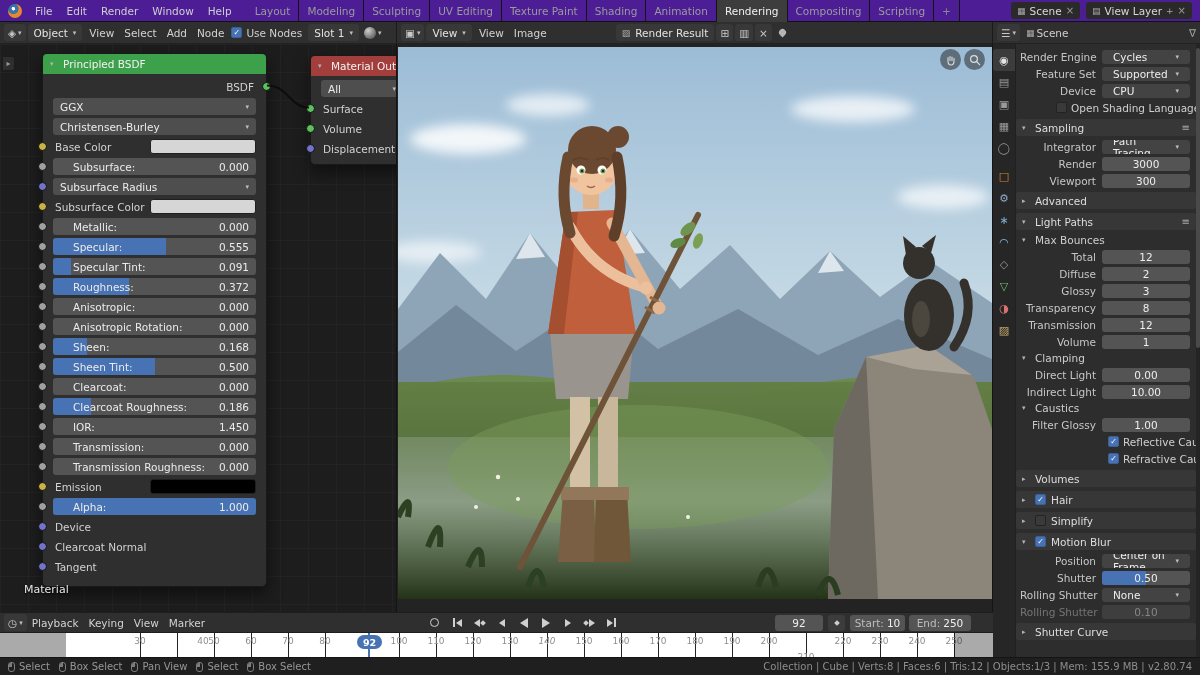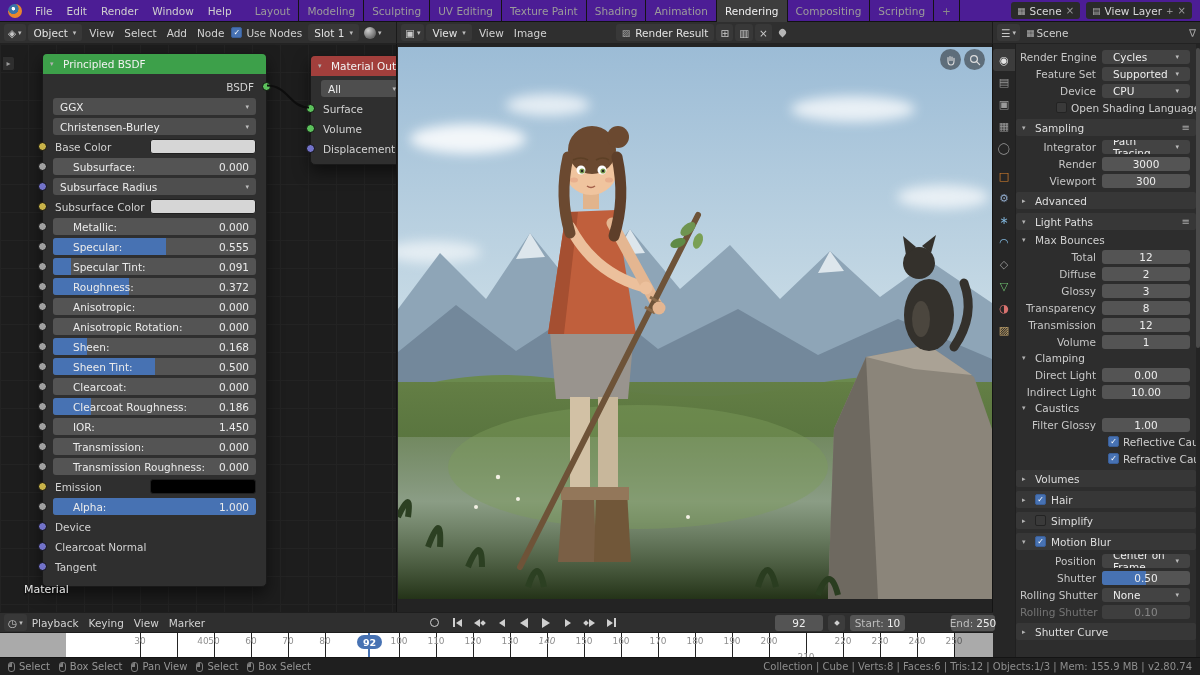--- a/index.html
+++ b/index.html
@@ -769,21 +769,21 @@
   <div class="tfield" style="left:775px;width:48px">
     <span>92</span>
   </div>
   <div class="tfield" style="left:828px;width:17px;background:#3c3c3c">
     <span class="dotk"></span>
   </div>
   <div class="tfield" style="left:850px;width:55px">
     <span style="color:#bdbdbd">Start:</span>
       <span>10</span>
   </div>
-  <div class="tfield" style="left:951px;width:44px">
+  <div class="tfield" style="left:909px;width:62px">
     <span style="color:#bdbdbd">End:</span>
       <span>250</span>
   </div>
 </div>
 <div id="ruler">
     <div class="tick-line" style="left: 140px;"></div>
     <div class="tick-label" style="left: 140px;">30</div>
     <div class="tick-line" style="left: 177px;"></div>
     <div class="tick-label" style="left: 177px; margin-left: 26px;">40</div>
     <div class="tick-line" style="left: 214px;"></div>

